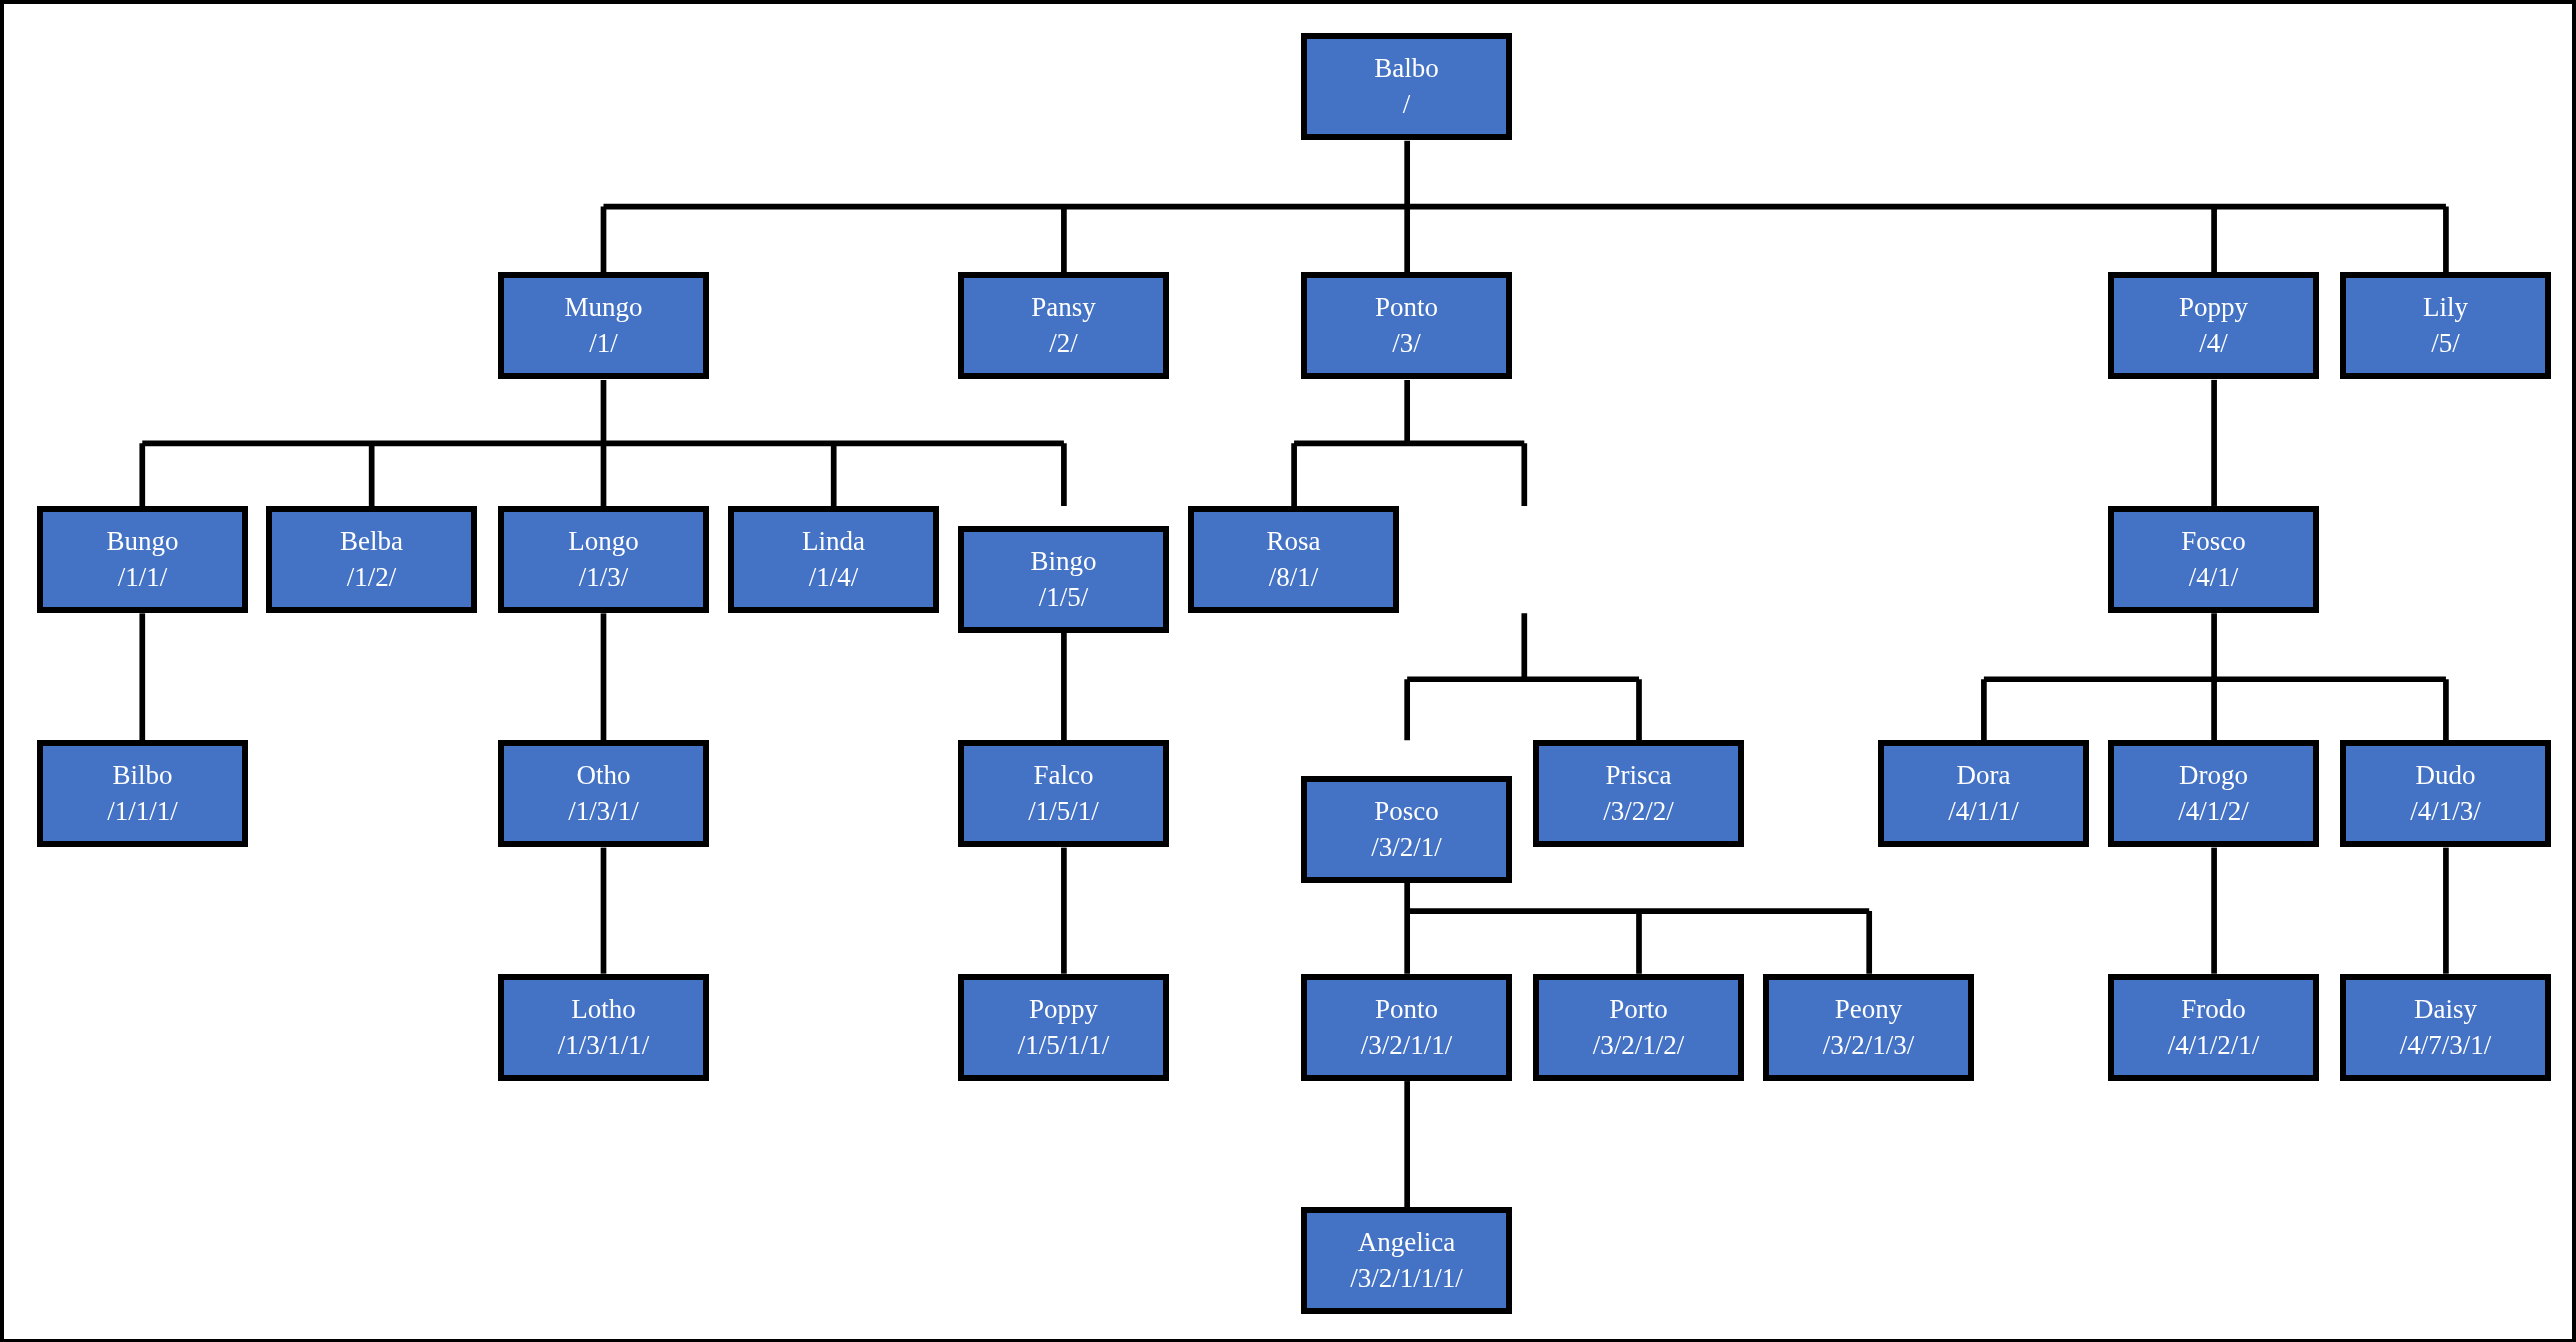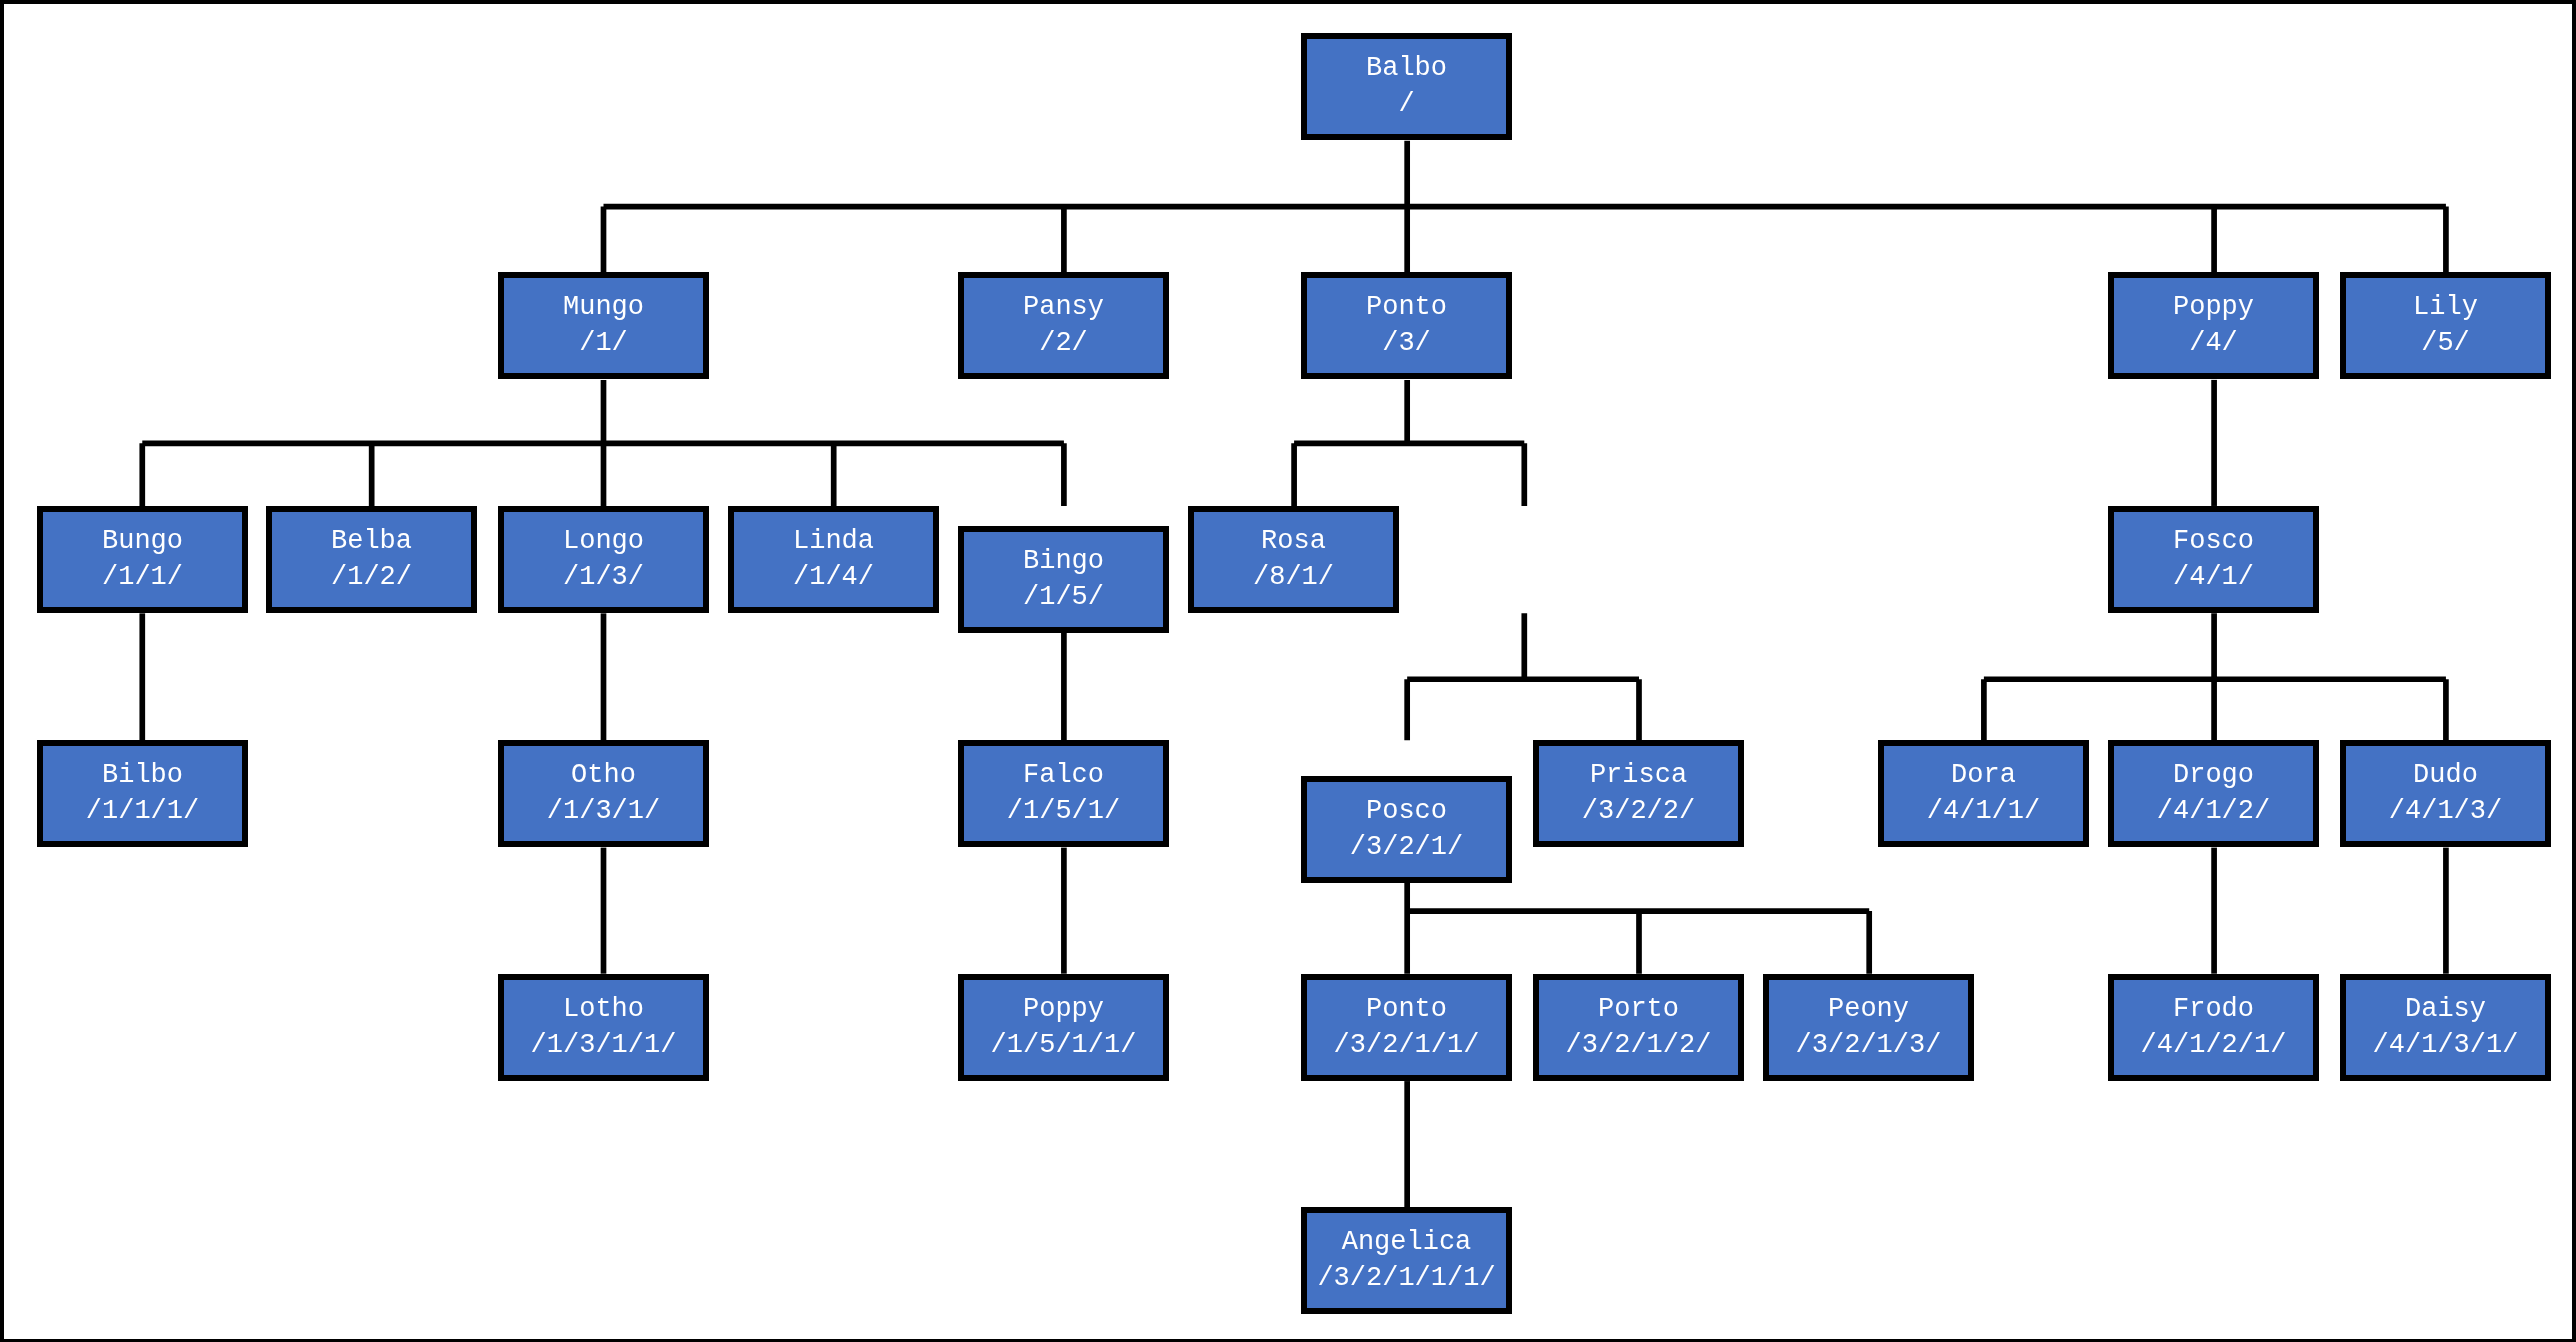--- a/index.html
+++ b/index.html
@@ -2,21 +2,21 @@
 <html style="font-size:13px"><head>
 <meta charset="utf-8">
 <style>
   html,body{margin:0;padding:0;background:#ffffff;}
   #canvas{
     position:relative;
     width:2576px;height:1343px;
     box-sizing:border-box;
     border:4.1px solid #000000;
     background:#ffffff;
-    font-family:Liberation Mono, monospace;
+    font-family:Liberation Serif, serif;
     overflow:hidden;
   }
   #edges{position:absolute;left:0;top:0;width:2568px;height:1335px;}
   #edges path{stroke:#000000;stroke-width:7;fill:none;}
   .node{
     position:absolute;
     width:211px;height:107px;
     box-sizing:border-box;
     background:#4472C4;
     border:6.5px solid #000000;
@@ -159,21 +159,21 @@
   <div class="node" style="left:1759px;top:970px">
       <div class="nm">Peony</div>
       <div class="cd">/3/2/1/3/</div>
     </div>
   <div class="node" style="left:2104px;top:970px">
       <div class="nm">Frodo</div>
       <div class="cd">/4/1/2/1/</div>
     </div>
   <div class="node" style="left:2336px;top:970px">
       <div class="nm">Daisy</div>
-      <div class="cd">/4/1/3/1/</div>
+      <div class="cd">/4/7/3/1/</div>
     </div>
 
   <div class="node" style="left:1297px;top:1203px">
       <div class="nm">Angelica</div>
       <div class="cd">/3/2/1/1/1/</div>
     </div>
 
 </div>
 
 

